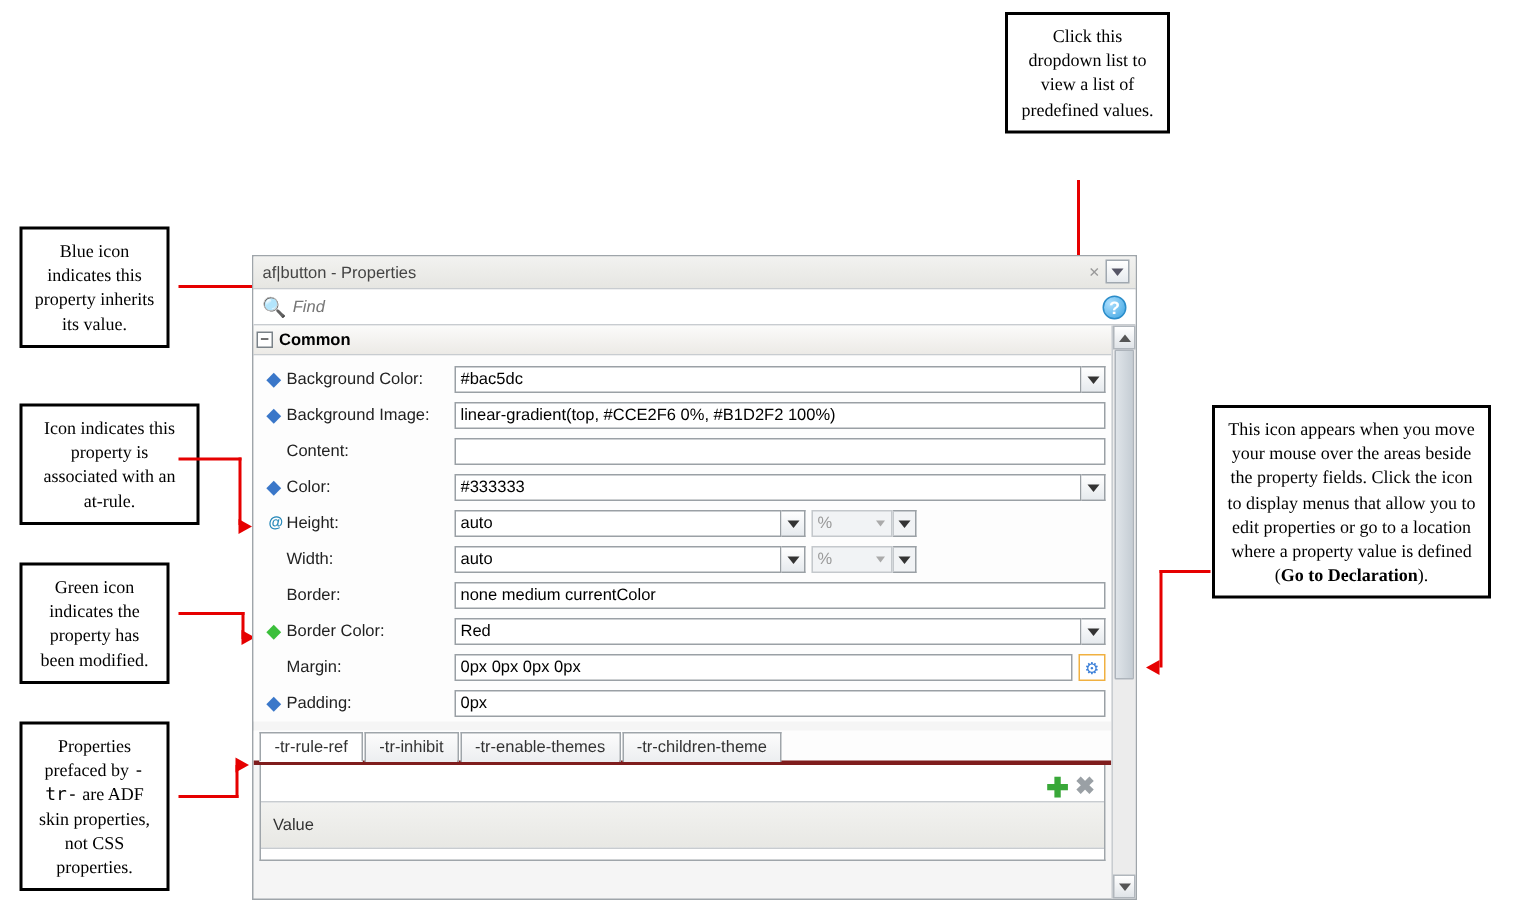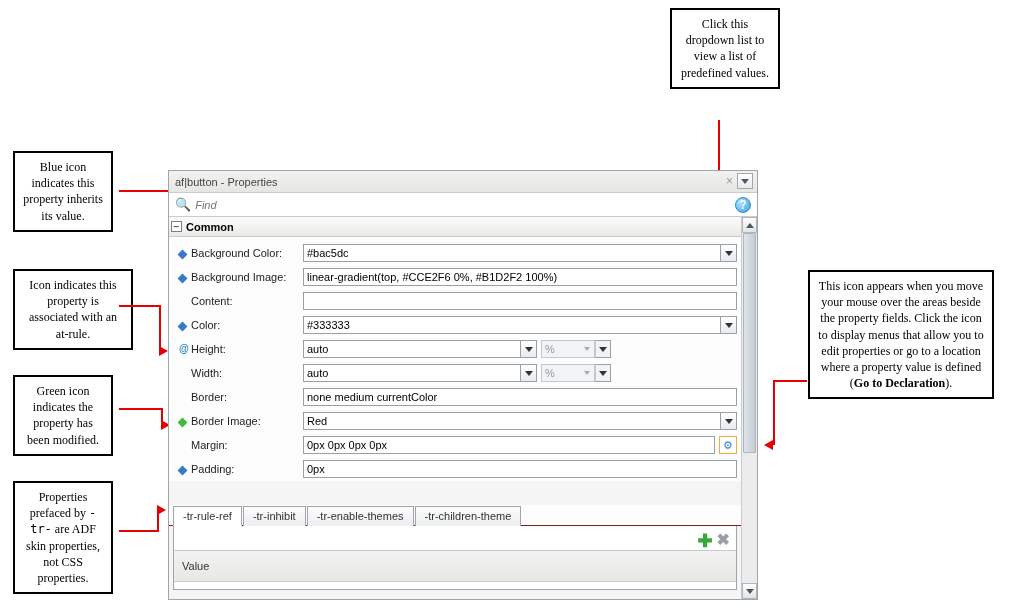--- a/index.html
+++ b/index.html
@@ -36,21 +36,21 @@
   .diamond.green { background:#3bbf3b; }
   .at-icon { width:10px; height:10px; font-size:10px; color:#2286b8; font-weight:bold; line-height:10px; }
   .prop-label { width: 112px; flex-shrink:0; color:#222; }
   .prop-input { flex:1; height:18px; border:1px solid #9aa0a5; background:#fff; padding: 0 3px; font-size:11px; }
   .dd-btn { width:16px; height:18px; border:1px solid #9aa0a5; border-left:none; background:linear-gradient(#fff,#e6eaee); display:flex; align-items:center; justify-content:center; }
   .dd-btn::after { content:''; border-left:4px solid transparent; border-right:4px solid transparent; border-top:5px solid #333; }
   .unit-sel { width:54px; height:18px; border:1px solid #c4c8cc; background:#f1f3f5; margin-left:4px; color:#999; display:flex; align-items:center; padding:0 3px; position:relative; font-size:11px; }
   .unit-sel::after { content:''; position:absolute; right:4px; border-left:3px solid transparent; border-right:3px solid transparent; border-top:4px solid #aaa; }
   .gear-btn { width:18px; height:18px; margin-left:4px; border:1px solid #f0b040; background:#fff; display:flex; align-items:center; justify-content:center; color:#3a7fd8; }
   
-  .tabs-row { display:flex; margin-top:24px; border-bottom:1px solid #7f1d1d; padding-left:4px; background:#fdfdfd; }
+  .tabs-row { display:flex; margin-top:6px; border-bottom:3px solid #7f1d1d; padding-left:4px; background:#fdfdfd; }
   .tab { padding: 3px 9px; border:1px solid #9fa5aa; border-bottom:none; background: linear-gradient(#fcfcfc,#eceef0); margin-right:1px; color:#333; position:relative; top:1px; }
   .tab.active { background:#fff; border-bottom:1px solid #fff; }
   
   .sub-area { border:1px solid #9fa5aa; border-top:none; margin:0 4px 4px 4px; height: 64px; background:#fff; position:relative; }
   .sub-tools { position:absolute; right:6px; top:4px; display:flex; gap:4px; }
   .plus-icon { color:#39a839; font-size:18px; font-weight:bold; }
   .x-icon { color:#9aa0a5; font-size:16px; font-weight:bold; }
   .sub-hdr { position:absolute; left:0; right:0; top:24px; height:32px; background:linear-gradient(#f2f2f0, #e8e8e4); border-top:1px solid #c8ccd0; border-bottom:1px solid #c8ccd0; padding:2px 8px; color:#333; font-size:11px; display:flex; align-items:center; }
   
   .scrollbar { position:absolute; right:0; top:46px; bottom:0; width:16px; background:#ececec; border-left:1px solid #c8ccd0; }
@@ -165,21 +165,21 @@
       </div>
 
       <div class="prop-row">
         <span class="prop-icon"></span>
         <span class="prop-label">Border:</span>
         <input class="prop-input" value="none medium currentColor" style="">
       </div>
 
       <div class="prop-row">
         <span class="prop-icon"><span class="diamond green"></span></span>
-        <span class="prop-label">Border Image:</span>
+        <span class="prop-label">Border Color:</span>
         <input class="prop-input" value="Red" style="">
         <span class="dd-btn"></span>
       </div>
 
       <div class="prop-row">
         <span class="prop-icon"></span>
         <span class="prop-label">Margin:</span>
         <input class="prop-input" value="0px 0px 0px 0px" style="">
         <span class="gear-btn">⚙</span>
       </div>

